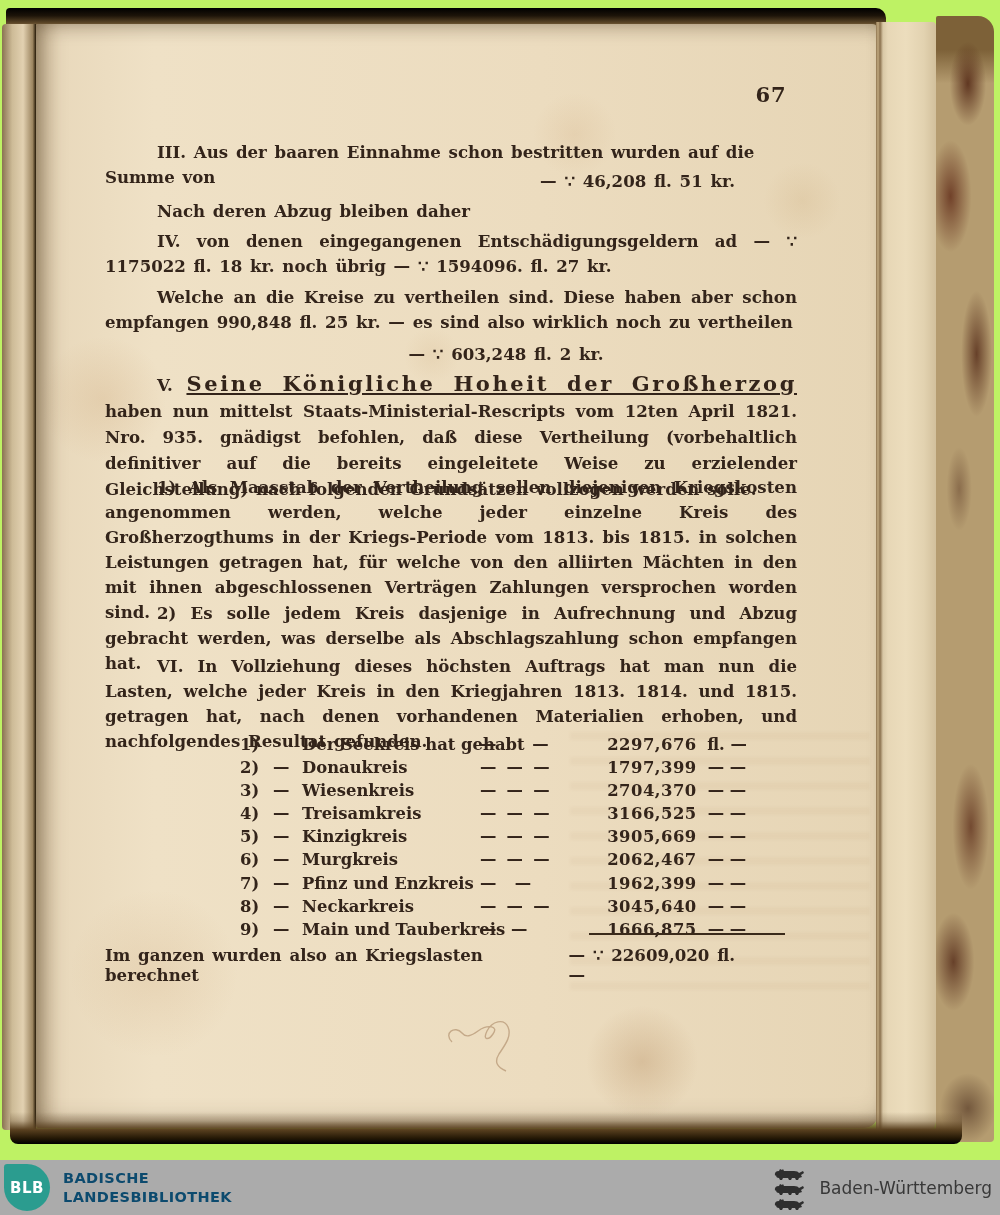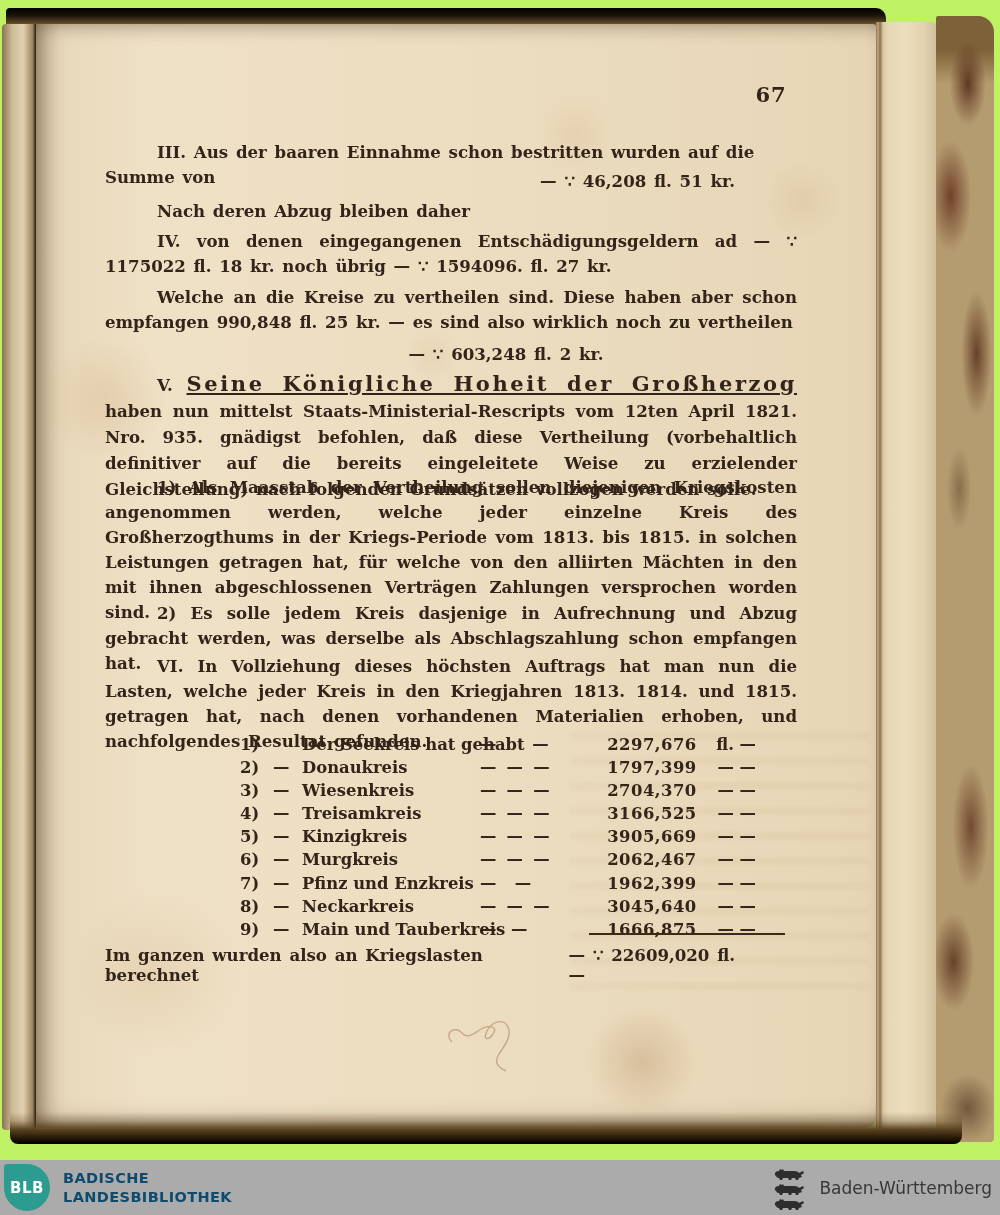--- a/index.html
+++ b/index.html
@@ -52,21 +52,21 @@
   .p-v{line-height:26px;}
   .spaced{letter-spacing:2.6px;font-size:21px;text-decoration:underline;}
   
   .ktable{position:absolute;left:135px;top:711px;width:520px;}
   .trow{display:flex;align-items:baseline;height:23.1px;font-size:16.4px;font-weight:bold;color:#33241a;}
   .t-num{width:33px;}
   .t-lead{width:29px;}
   .t-name{width:178px;white-space:nowrap;}
   .t-dash{width:126px;white-space:pre;letter-spacing:1px;}
   .t-amt{width:92px;text-align:center;letter-spacing:.5px;}
-  .t-tail{width:58px;text-align:right;white-space:pre;}
+  .t-tail{width:58px;text-align:center;white-space:pre;}
   .sum-rule{position:absolute;left:484px;top:909px;width:196px;border-top:2.5px solid #3a2a1a;}
   .total-row{position:absolute;left:0;top:921px;width:648px;display:flex;justify-content:space-between;
      font-size:16.6px;font-weight:bold;color:#33241a;word-spacing:2px;}
   .squiggle{position:absolute;left:394px;top:980px;opacity:.55;}
   
   .footer{position:absolute;left:0;bottom:0;width:1000px;height:55px;background:#ababab;
      display:flex;align-items:center;font-family:"DejaVu Sans","Liberation Sans",sans-serif;}
   .blb-logo{margin-left:4px;width:46px;height:47px;background:#2b9c8f;border-radius:8% 58% 58% 58%;
      display:flex;align-items:center;justify-content:center;color:#fff;font-weight:bold;font-size:15px;
      letter-spacing:.5px;}

